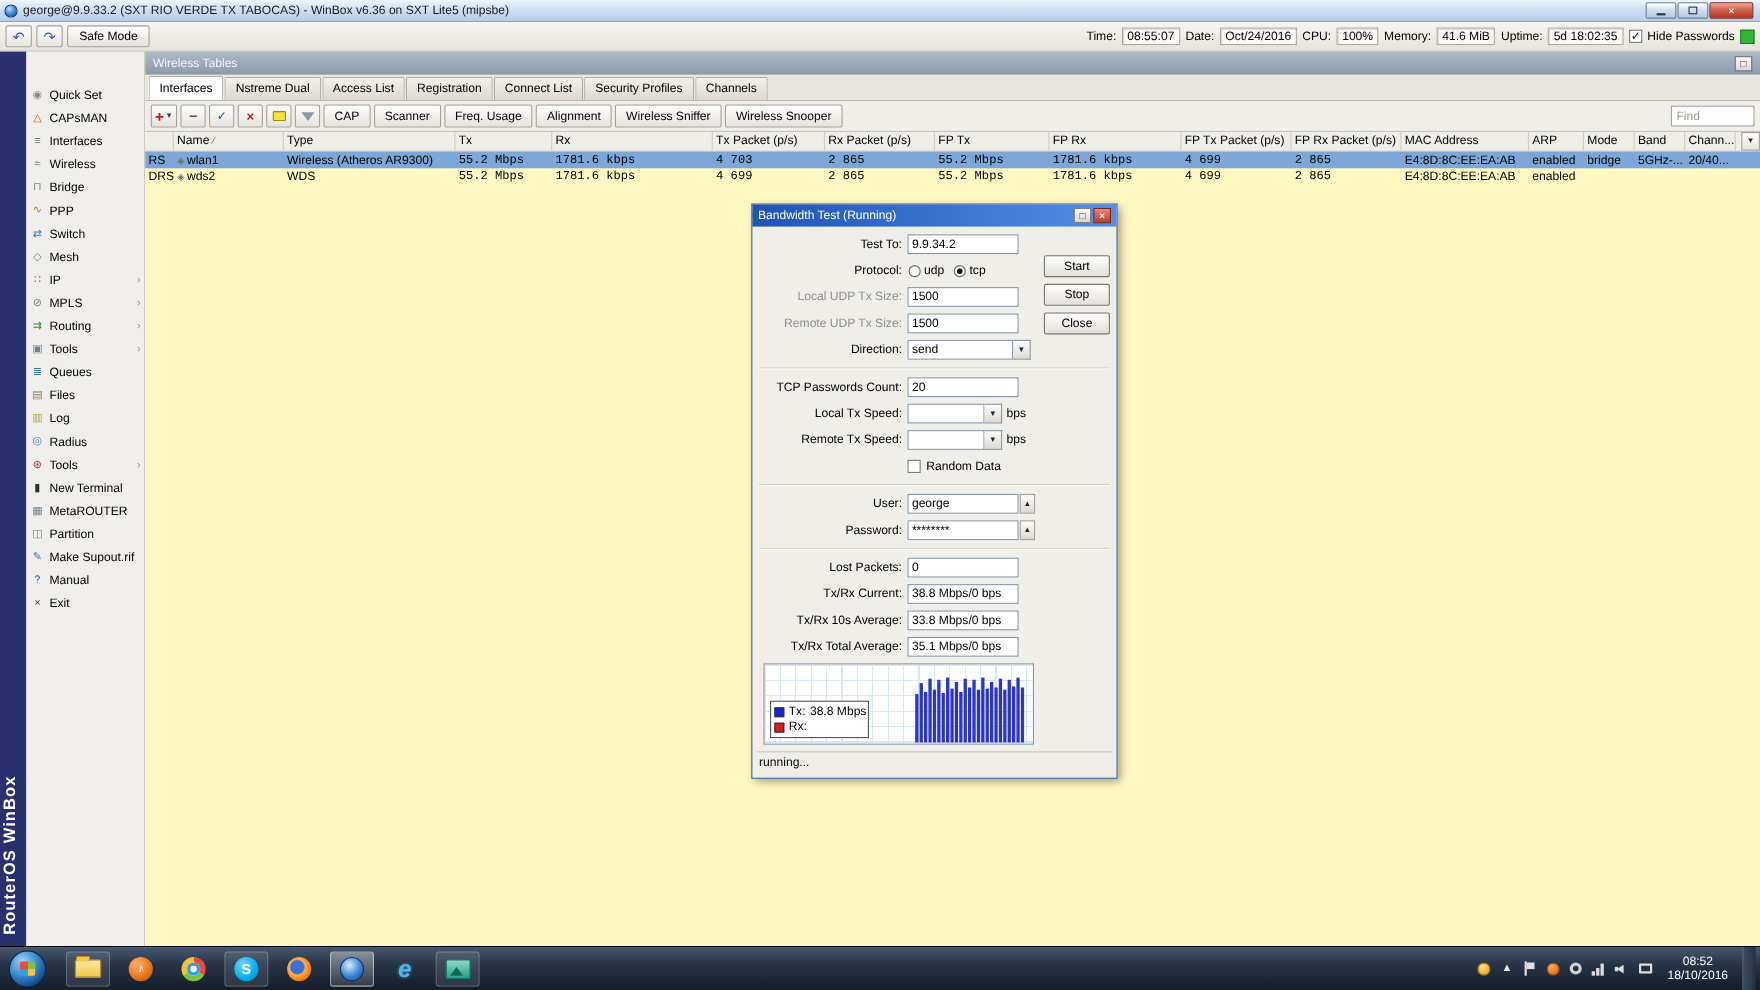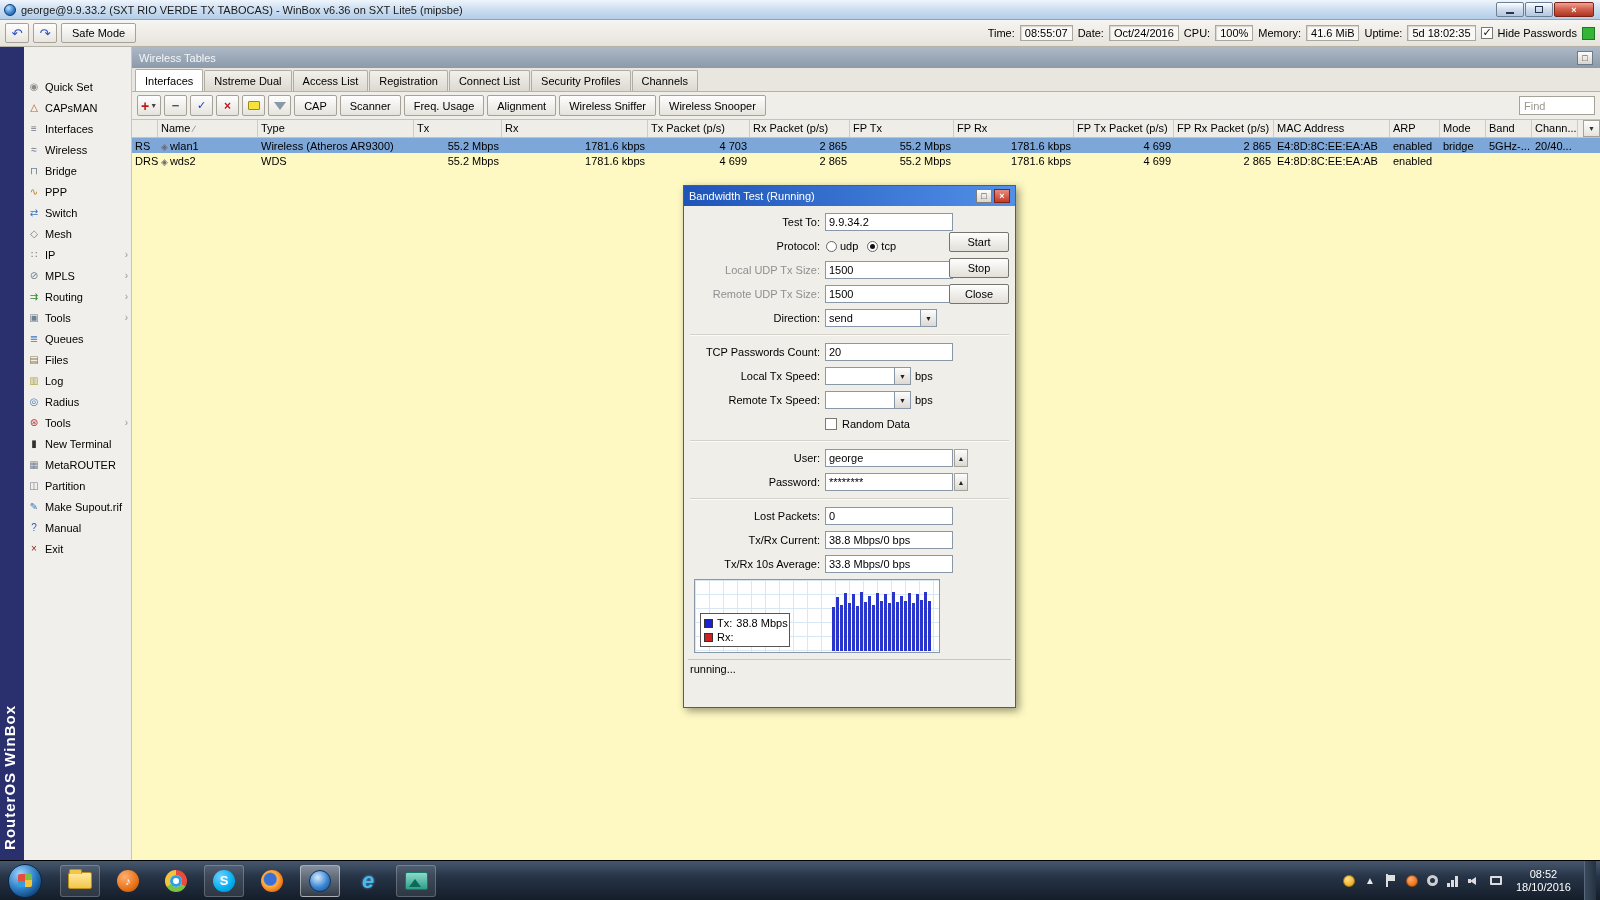--- a/index.html
+++ b/index.html
@@ -81,21 +81,21 @@
   
   .thead { position:absolute; left:0; top:73px; right:0; height:18px; display:flex; background:#efede8;
     border-bottom:1px solid #c5c2ba; }
   .th { border-right:1px solid #cfccc4; padding:2px 3px 0; white-space:nowrap; overflow:hidden; }
   .sort { color:#777; margin-left:3px; font-size:9px; }
   .colsel { width:17px; height:17px; margin-left:auto; border:1px solid #a5a29a; background:linear-gradient(#fefefe,#e6e3dc);
     display:flex; align-items:center; justify-content:center; font-size:7px; color:#333; }
   .tr { display:flex; height:15px; align-items:center; }
   .tr.selected { background:#7da7d8; }
   .td { padding:0 3px; white-space:nowrap; overflow:hidden; }
-  .td.num { text-align:right; }
+  .td.num { text-align:left;font-family:Liberation Mono, monospace; }
   .if-ico { color:#6a6a72; font-size:9px; margin-right:2px; }
   .cw0{width:26px;flex:none}.cw1{width:100px;flex:none}.cw2{width:156px;flex:none}.cw3{width:88px;flex:none}
   .cw4{width:146px;flex:none}.cw5{width:102px;flex:none}.cw6{width:100px;flex:none}.cw7{width:104px;flex:none}
   .cw8{width:120px;flex:none}.cw9{width:100px;flex:none}.cw10{width:100px;flex:none}.cw11{width:116px;flex:none}
   .cw12{width:50px;flex:none}.cw13{width:46px;flex:none}.cw14{width:46px;flex:none}.cw15{width:46px;flex:none}
   .rows { position:absolute; left:0; top:91px; right:0; }
 
   .hscroll { position:absolute; left:0; right:0; bottom:21px; height:17px; background:#f0eee9;
     border-top:1px solid #d8d5ce; display:flex; align-items:center; }
   .scroll-btn { width:17px; height:16px; border:1px solid #b5b2aa; background:linear-gradient(#fbfaf7,#e2dfd8);
@@ -112,21 +112,21 @@
   .dlg-titlebar { height:20px; background:linear-gradient(90deg,#1e54b8,#5290e8); color:#fff;
     display:flex; align-items:center; padding:0 5px; gap:2px; }
   .dlg-title { flex:1; }
   .dlg-btn { width:16px; height:14px; border:1px solid #7e7e76; background:linear-gradient(#fdfdfd,#d8d5ce);
     color:#333; font-size:9px; display:flex; align-items:center; justify-content:center; }
   .dlg-btn.close { background:linear-gradient(#e88a7a,#c23a26); color:#fff; border-color:#7e2417; font-weight:bold; }
   .dlg-body { position:relative; padding:4px 4px 0; }
   .drow { display:flex; align-items:center; height:24px; }
   .dlabel { width:137px; text-align:right; padding-right:5px; white-space:nowrap; flex:none; }
   .dlabel.dim { color:#8f8f8f; }
-  .dfield { width:128px; height:18px; border:1px solid #8898a8; background:#fff; padding:0 3px;
+  .dfield { width:101px; height:18px; border:1px solid #8898a8; background:#fff; padding:0 3px;
     font-family:inherit; font-size:11px; }
   .dfield.w96 { width:96px; } .dfield.w70 { width:70px; }
   .dd-btn { width:16px; height:18px; border:1px solid #8898a8; border-left:none;
     background:linear-gradient(#fdfdfd,#dcd9d2); font-size:7px; color:#222; display:flex; align-items:center; justify-content:center; }
   .up-btn { width:14px; height:18px; margin-left:1px; border:1px solid #a5a29a;
     background:linear-gradient(#fdfdfd,#dcd9d2); font-size:7px; color:#222; display:flex; align-items:center; justify-content:center; }
   .unit { margin-left:4px; }
   .radio { width:11px; height:11px; border:1px solid #666; border-radius:50%; background:#fff; position:relative;
     margin:0 3px 0 1px; flex:none; }
   .radio.on::after { content:""; position:absolute; inset:2px; background:#111; border-radius:50%; }
@@ -547,20 +547,24 @@
           <input class="dfield" readonly="" value="0" style="">
         </div>
       <div class="drow">
           <span class="dlabel">Tx/Rx Current:</span>
           <input class="dfield" readonly="" value="38.8 Mbps/0 bps" style="">
         </div>
       <div class="drow">
           <span class="dlabel">Tx/Rx 10s Average:</span>
           <input class="dfield" readonly="" value="33.8 Mbps/0 bps" style="">
         </div>
+      <div class="drow">
+          <span class="dlabel">Tx/Rx Total Average:</span>
+          <input class="dfield" readonly="" value="35.1 Mbps/0 bps" style="">
+        </div>
 
       <div class="graph">
         <div class="gbars">
             <div class="gbar" style="height: 66%;"></div>
             <div class="gbar" style="height: 82%;"></div>
             <div class="gbar" style="height: 70%;"></div>
             <div class="gbar" style="height: 88%;"></div>
             <div class="gbar" style="height: 72%;"></div>
             <div class="gbar" style="height: 86%;"></div>
             <div class="gbar" style="height: 68%;"></div>

